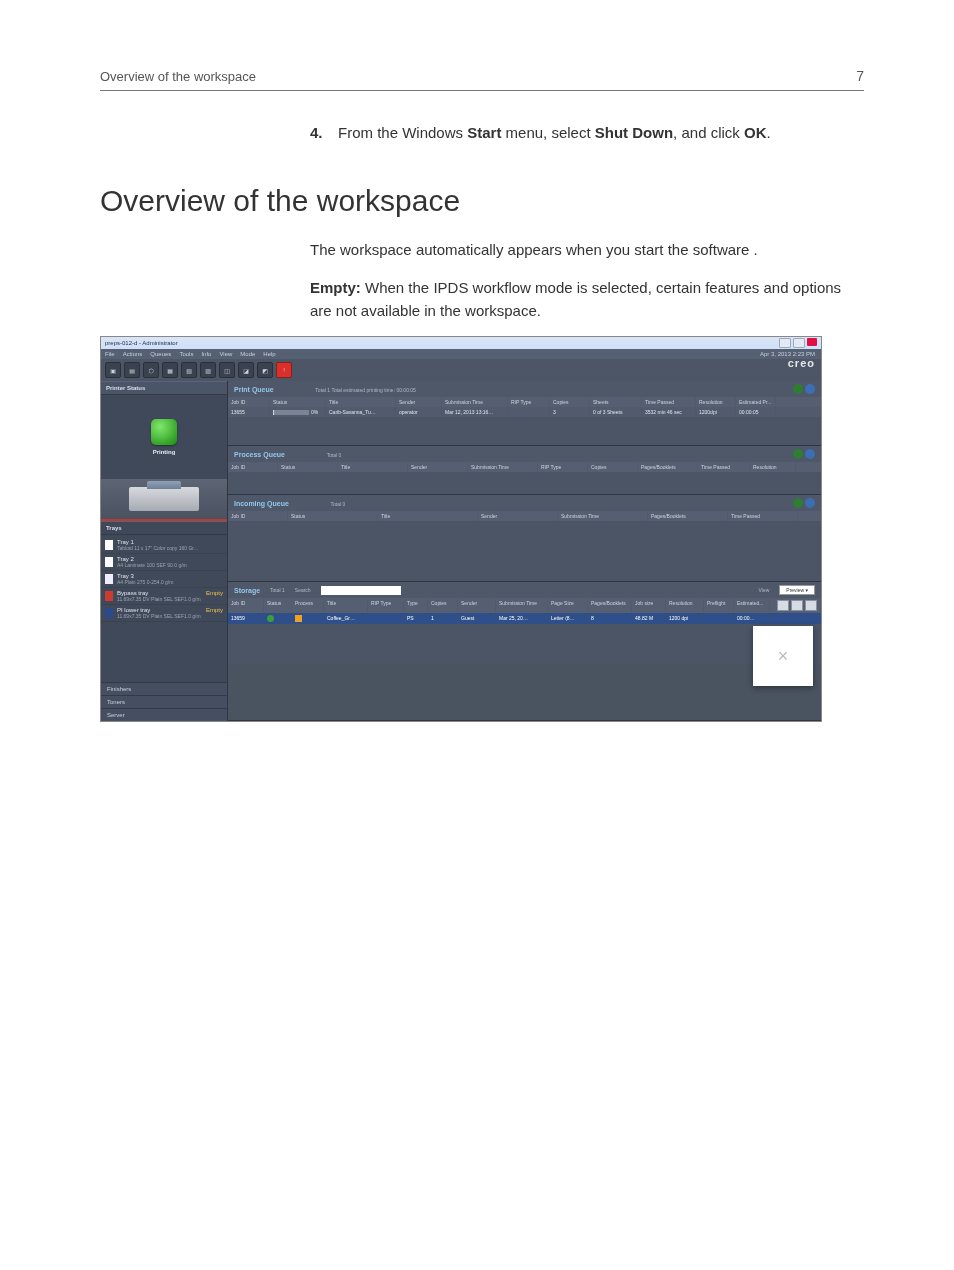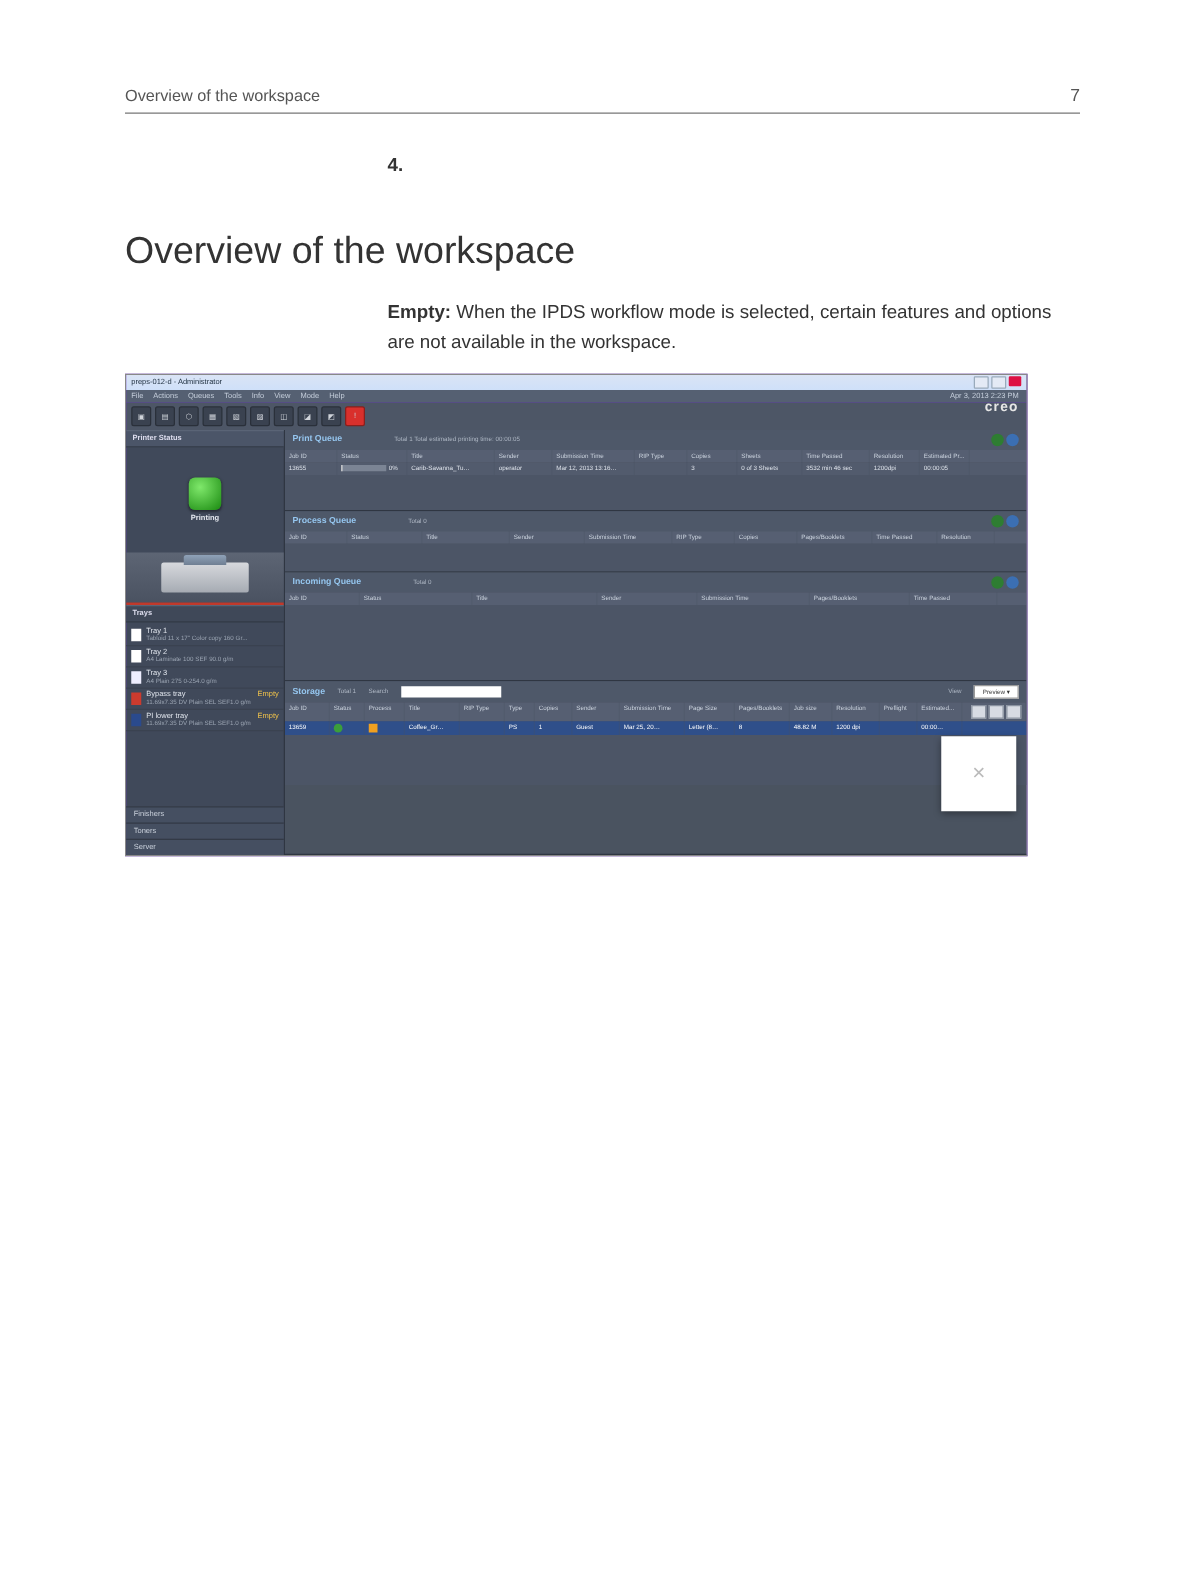--- a/index.html
+++ b/index.html
@@ -11,21 +11,21 @@
   .step-block .num { font-weight: bold; width: 28px; flex-shrink: 0; }
   .h1 { font-size: 30px; font-weight: normal; color: #333; margin: 10px 0 20px 0; }
   .body-text { margin-left: 210px; font-size: 15px; line-height: 1.55; }
   .body-text p { margin: 0 0 14px 0; }
 
   
   .screenshot {
     margin: 14px 0 22px 0;
     width: 720px;
     border: 1px solid #888;
-    background: #6d28d9;
+    background: #0c4a6e;
     font-family: Tahoma, Arial, sans-serif;
     font-size: 6px;
     color: #d0d4da;
     position: relative;
   }
   .ss-titlebar {
     height: 12px;
     background: linear-gradient(#dae4f5, #cfe0f9);
     display: flex; justify-content: space-between; align-items: center;
     padding: 0 4px;
@@ -98,25 +98,29 @@
 <body>
 
 <div class="page">
   <div class="header-bar">
     <span class="header-title">Overview of the workspace</span>
     <span class="page-num">7</span>
   </div>
 
   <div class="step-block">
     <div class="num">4.</div>
+    <div>
+      <span>From the Windows </span><b>Start</b><span> menu, select </span><b>Shut Down</b><span>, and click </span><b>OK</b><span>.</span>
+    </div>
   </div>
 
   <h1 class="h1">Overview of the workspace</h1>
 
   <div class="body-text">
+    <p>The workspace automatically appears when you start the software .</p>
     <p>
       <b>Empty:</b><span> When the IPDS workflow mode is selected, certain features and options are not available in the workspace.</span>
     </p>
   </div>
 
   <div class="screenshot">
     <div class="ss-titlebar">
       <span>preps-012-d - Administrator</span>
       <div class="ss-winbtns">
         <span></span>

